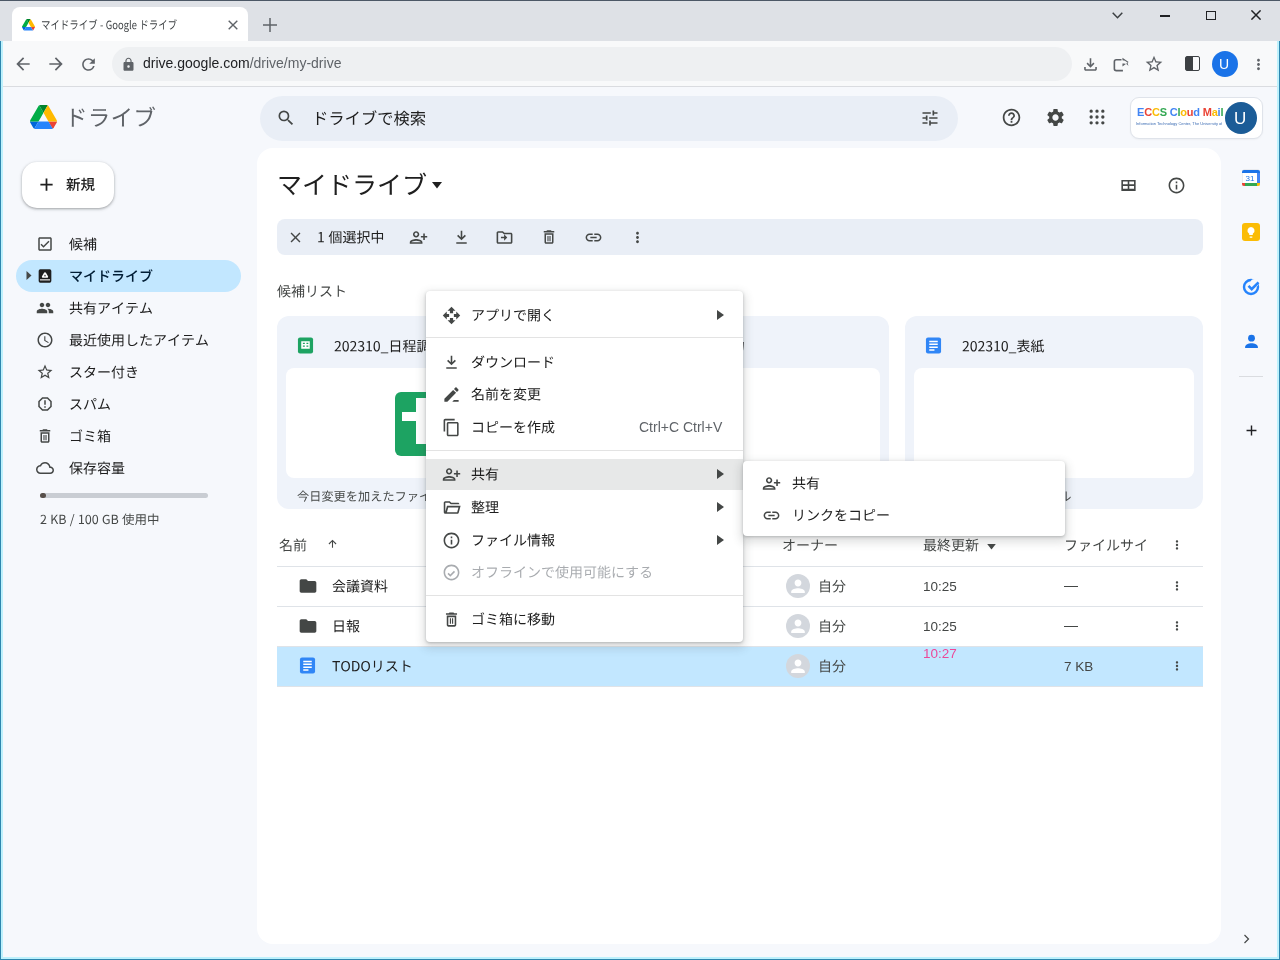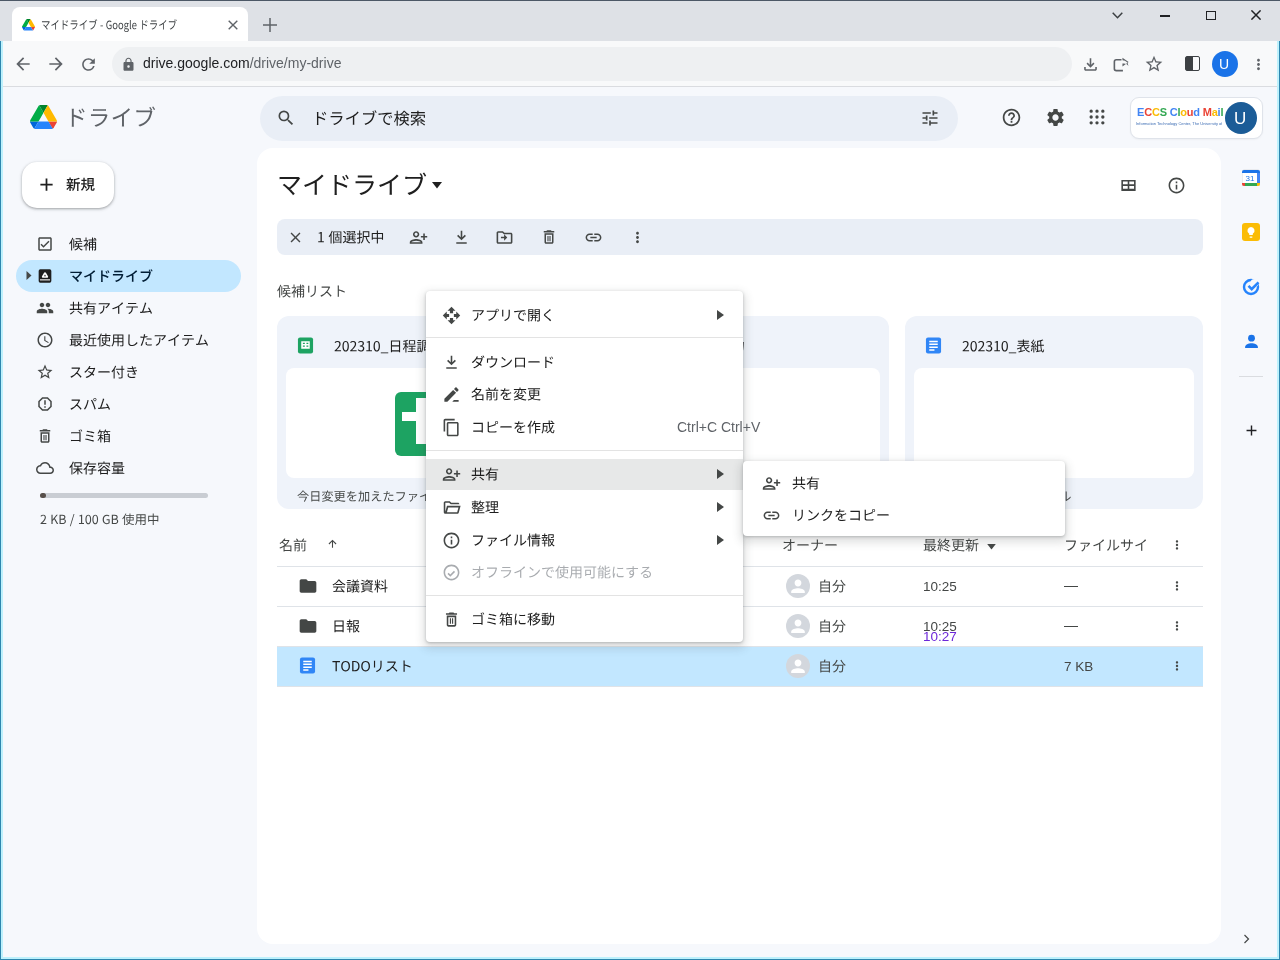--- a/index.html
+++ b/index.html
@@ -676,21 +676,21 @@
     <svg style="position:absolute;left:786px;top:654px" width="24" height="24" viewBox="0 0 24 24">
       <circle cx="12" cy="12" r="12" fill="#d3d7dd"></circle>
       <path fill="#fff" d="M12 12.4c1.9 0 3.4-1.5 3.4-3.4S13.9 5.6 12 5.6 8.6 7.1 8.6 9s1.5 3.4 3.4 3.4zm0 1.8c-2.3 0-6.8 1.1-6.8 3.4V19h13.6v-1.4c0-2.3-4.5-3.4-6.8-3.4z"></path>
     </svg>
     <svg class="jt" style="left:818.0px;top:658.7px;" width="30.0" height="17.5">
       <g fill="#444746" transform="translate(0,12.32) scale(0.01400,-0.01400)">
         <use href="#g81ea" x="0"></use>
         <use href="#g5206" x="1000"></use>
       </g>
     </svg>
-    <div style="position:absolute;left:923px;top:629px;font:400 13.5px Liberation Sans,sans-serif;color:#6d28d9;letter-spacing:0px;white-space:pre">10:27</div>
+    <div style="position:absolute;left:923px;top:646px;font:400 13.5px Liberation Sans,sans-serif;color:#ec4899;letter-spacing:0px;white-space:pre">10:27</div>
     <div style="position:absolute;left:1064px;top:658.9px;font:400 13.5px Liberation Sans,sans-serif;color:#444746;letter-spacing:0px;white-space:pre">7 KB</div>
     <svg style="position:absolute;left:1170.0px;top:659.0px;" width="14" height="14" viewBox="0 0 24 24">
       <path fill="#444746" d="M12 8c1.1 0 2-.9 2-2s-.9-2-2-2-2 .9-2 2 .9 2 2 2zm0 2c-1.1 0-2 .9-2 2s.9 2 2 2 2-.9 2-2-.9-2-2-2zm0 6c-1.1 0-2 .9-2 2s.9 2 2 2 2-.9 2-2-.9-2-2-2z"></path>
     </svg>
     <div style="position:absolute;left:277px;top:686px;width:926px;height:1px;background:#dfe3e8"></div>
     <svg style="position:absolute;left:1242px;top:168px;" width="18" height="18" viewBox="0 0 18 18">
       <rect x="0" y="2" width="18" height="16" rx="2" fill="#fff" stroke="#dadce0"></rect>
       <path fill="#1a73e8" d="M0 4a2 2 0 0 1 2-2h14a2 2 0 0 1 2 2v1H0z"></path>
       <path fill="#ea4335" d="M0 15h3v3H2a2 2 0 0 1-2-2z"></path>
       <path fill="#34a853" d="M3 15h12v3H3z"></path>
@@ -843,21 +843,21 @@
         <use href="#g30df" x="1000"></use>
         <use href="#g7bb1" x="2000"></use>
         <use href="#g306b" x="3000"></use>
         <use href="#g79fb" x="4000"></use>
         <use href="#g52d5" x="5000"></use>
       </g>
     </svg>
     <div style="position:absolute;left:426px;top:337px;width:317px;height:1px;background:#e3e3e3"></div>
     <div style="position:absolute;left:426px;top:450px;width:317px;height:1px;background:#e3e3e3"></div>
     <div style="position:absolute;left:426px;top:595px;width:317px;height:1px;background:#e3e3e3"></div>
-    <div style="position:absolute;left:677px;top:419.4px;font:400 14px Liberation Sans,sans-serif;color:#5f6368;letter-spacing:0px;white-space:pre">Ctrl+C Ctrl+V</div>
+    <div style="position:absolute;left:639px;top:419.4px;font:400 14px Liberation Sans,sans-serif;color:#5f6368;letter-spacing:0px;white-space:pre">Ctrl+C Ctrl+V</div>
     <div style="position:absolute;left:743px;top:461px;width:322px;height:75px;background:#fff;border-radius:4px;box-shadow:0 1px 3px rgba(60,64,67,.3),0 4px 8px 3px rgba(60,64,67,.15)"></div>
     <svg style="position:absolute;left:761.5px;top:473.5px;" width="19" height="19" viewBox="0 0 24 24">
       <path fill="#444746" d="M13 8c0-2.21-1.79-4-4-4S5 5.79 5 8s1.79 4 4 4 4-1.79 4-4zm-2 0c0 1.1-.9 2-2 2s-2-.9-2-2 .9-2 2-2 2 .9 2 2zM1 18v2h16v-2c0-2.66-5.33-4-8-4s-8 1.34-8 4zm2 0c.2-.71 3.3-2 6-2 2.69 0 5.77 1.28 6 2H3zm17-3v-3h3v-2h-3V7h-2v3h-3v2h3v3h2z"></path>
     </svg>
     <svg class="jt" style="left:792.0px;top:475.7px;" width="30.0" height="17.5">
       <g fill="#1f1f1f" transform="translate(0,12.32) scale(0.01400,-0.01400)">
         <use href="#g5171" x="0"></use>
         <use href="#g6709" x="1000"></use>
       </g>
     </svg>

